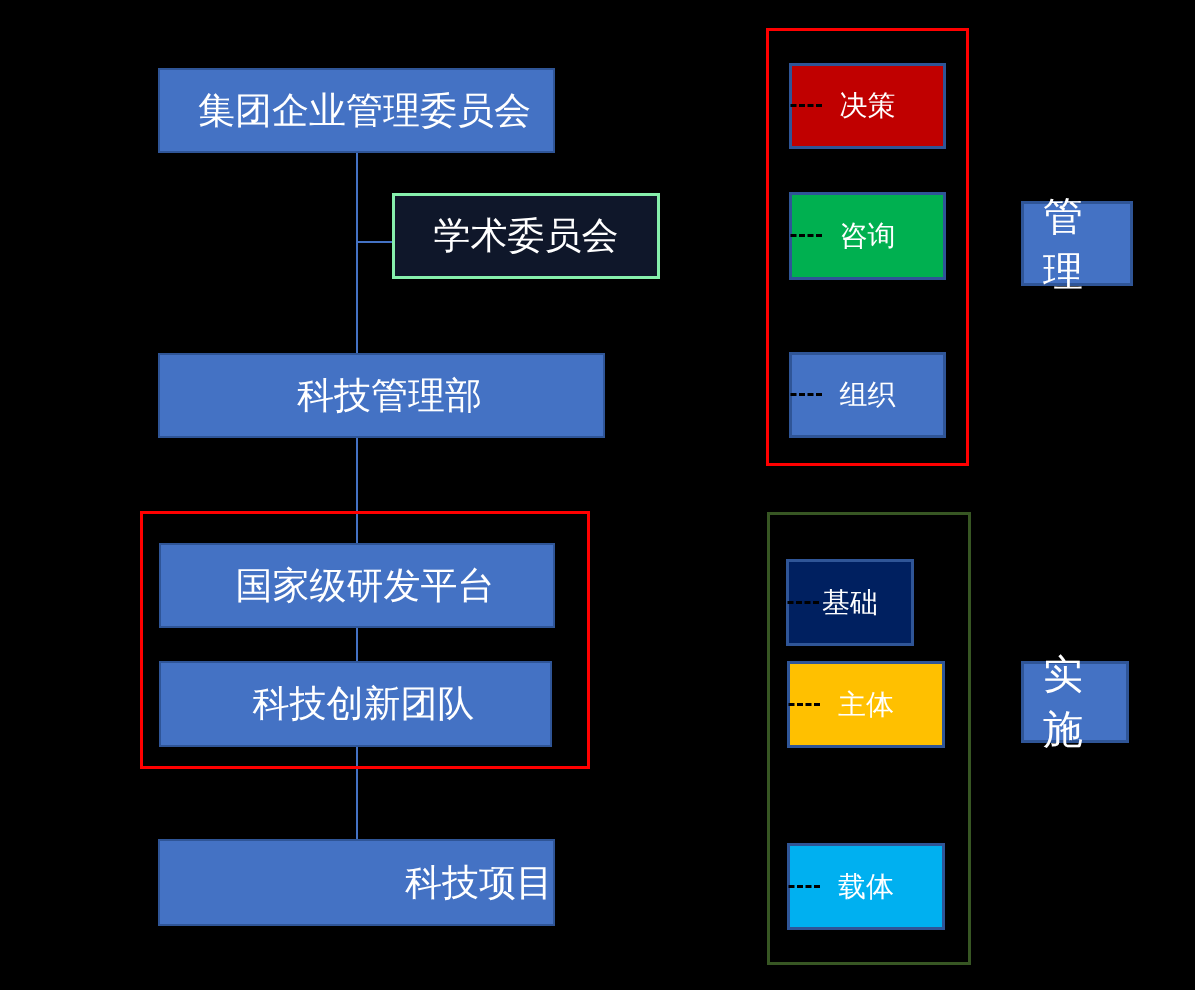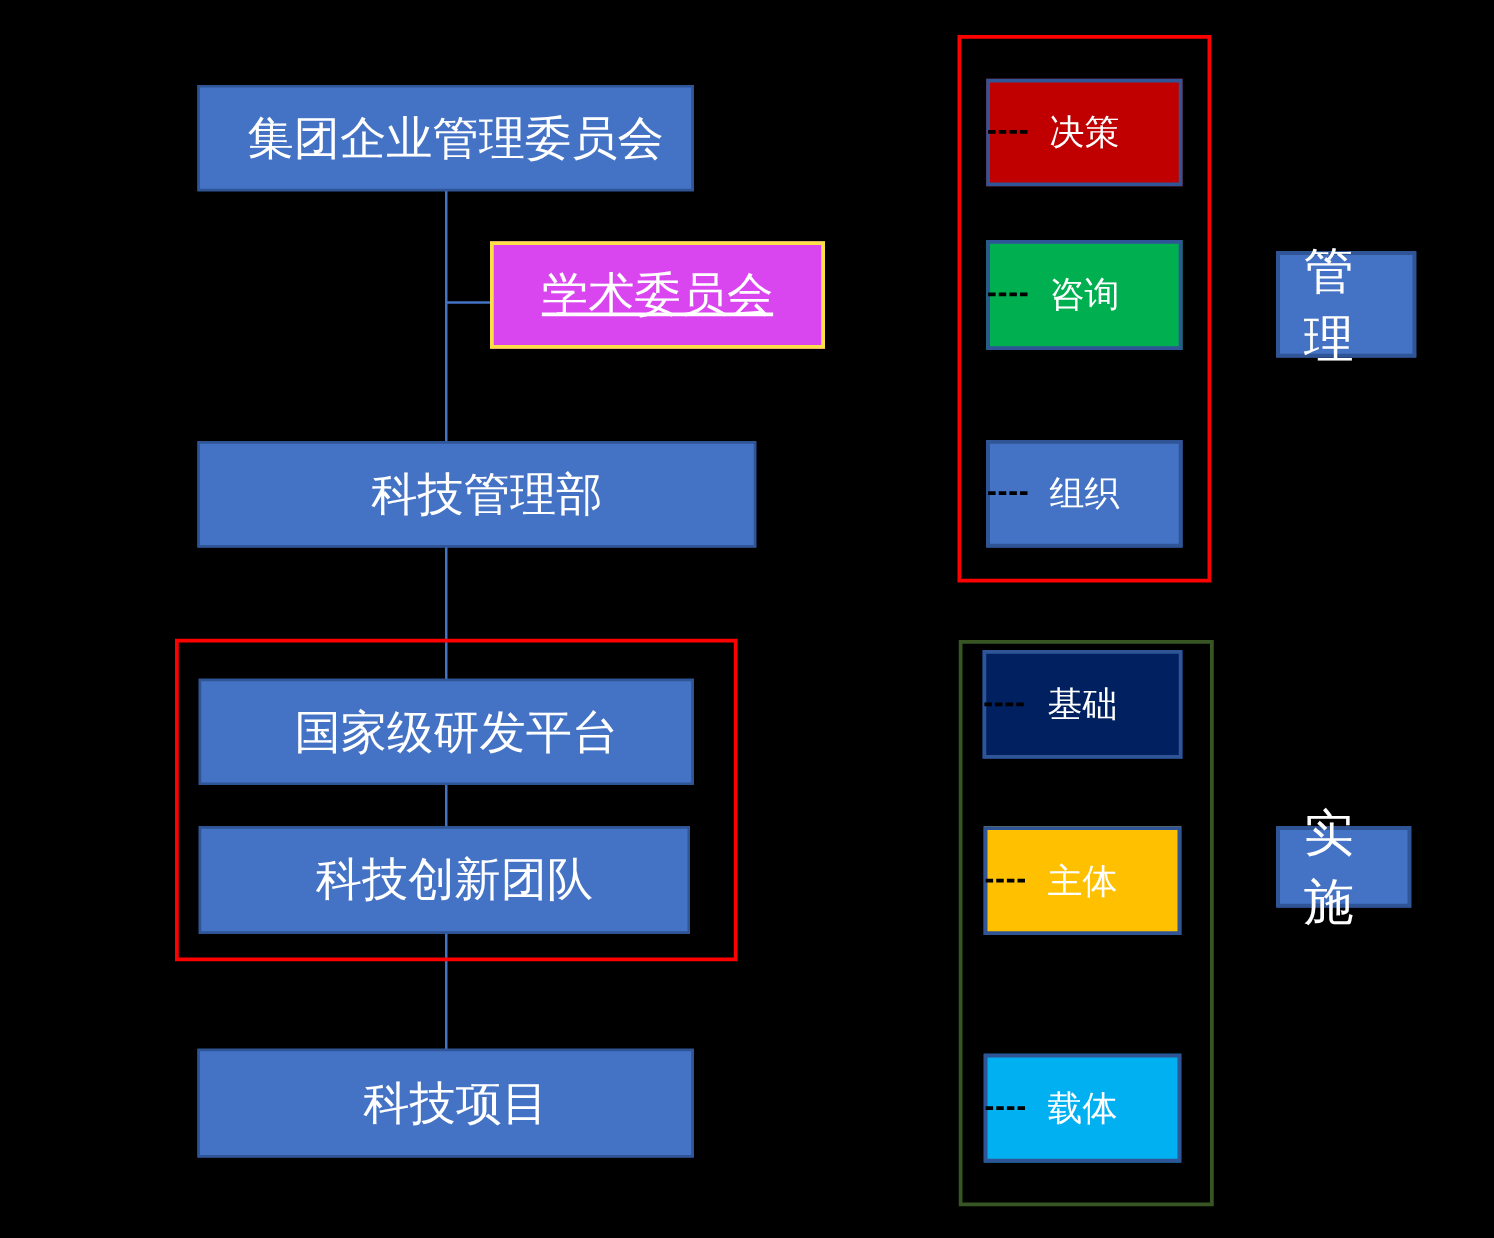--- a/index.html
+++ b/index.html
@@ -17,24 +17,23 @@
     box-sizing:border-box;
     z-index:3;
   }
   .blue-node{
     background:#4472C4;
     border:2px solid #2F5597;
     font-size:37px;
     padding-left:16px;
   }
   .gray-node{
-    background:#d946ef;
-    border:3px solid #fde047;
+    background:#0f172a;
+    border:3px solid #86efac;
     font-size:37px;
-    text-decoration:underline;
   }
   .legend-box{
     border:3px solid #2F5597;
     font-size:28px;
   }
   .tag-box{
     background:#4472C4;
     border:3px solid #2F5597;
     font-size:40px;
     letter-spacing:5px;
@@ -86,21 +85,21 @@
   </div>
 
   <div class="node blue-node" style="left:159px;top:543px;width:396px;height:85px;">
     <span>国家级研发平台</span>
   </div>
 
   <div class="node blue-node" style="left:159px;top:661px;width:393px;height:86px;">
     <span>科技创新团队</span>
   </div>
 
-  <div class="node blue-node" style="left:158px;top:839px;width:397px;height:87px;">
+  <div class="node blue-node" style="left:158px;top:839px;width:397px;height:87px;justify-content:flex-end;">
     <span>科技项目</span>
   </div>
 
   <div class="node legend-box" style="left: 789px; top: 63px; width: 157px; height: 86px; background: rgb(192, 0, 0);">
     <div class="dash"></div>
     <span>决策</span>
   </div>
 
   <div class="node legend-box" style="left: 789px; top: 192px; width: 157px; height: 88px; background: rgb(0, 176, 80);">
     <div class="dash"></div>
@@ -109,32 +108,32 @@
 
   <div class="node legend-box" style="left: 789px; top: 352px; width: 157px; height: 86px; background: rgb(68, 114, 196);">
     <div class="dash"></div>
     <span>组织</span>
   </div>
 
   <div class="node tag-box" style="left:1021px;top:201px;width:112px;height:85px;">
     <span>管理</span>
   </div>
 
-  <div class="node legend-box" style="left: 786px; top: 520px; width: 160px; height: 87px; background: rgb(0, 32, 96);">
+  <div class="node legend-box" style="left: 786px; top: 559px; width: 128px; height: 87px; background: rgb(0, 32, 96);">
     <div class="dash"></div>
     <span>基础</span>
   </div>
 
   <div class="node legend-box" style="left: 787px; top: 661px; width: 158px; height: 87px; background: rgb(255, 192, 0);">
     <div class="dash"></div>
     <span>主体</span>
   </div>
 
   <div class="node legend-box" style="left: 787px; top: 843px; width: 158px; height: 87px; background: rgb(0, 176, 240);">
     <div class="dash"></div>
     <span>载体</span>
   </div>
 
-  <div class="node tag-box" style="left:1021px;top:661px;width:108px;height:65px;">
+  <div class="node tag-box" style="left:1021px;top:661px;width:108px;height:82px;">
     <span>实施</span>
   </div>
 
 </div>
 
 </body></html>

